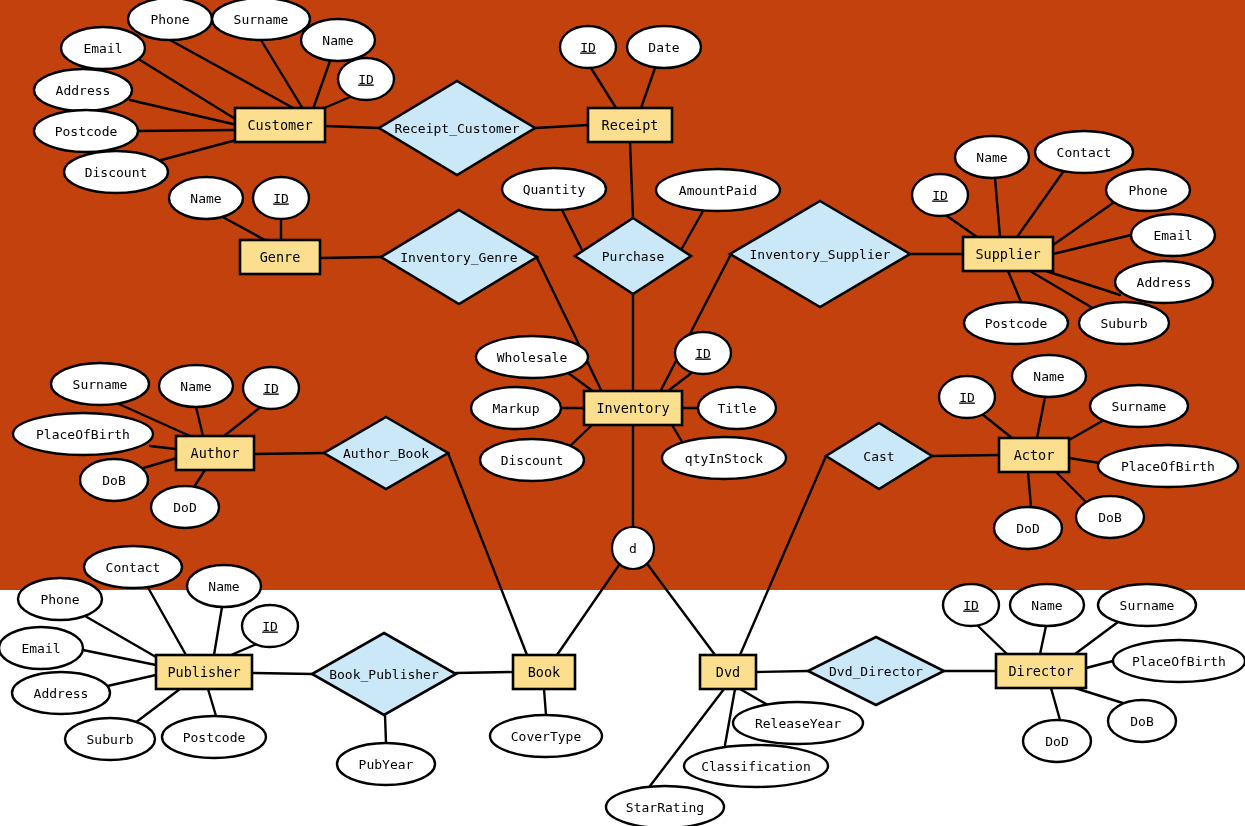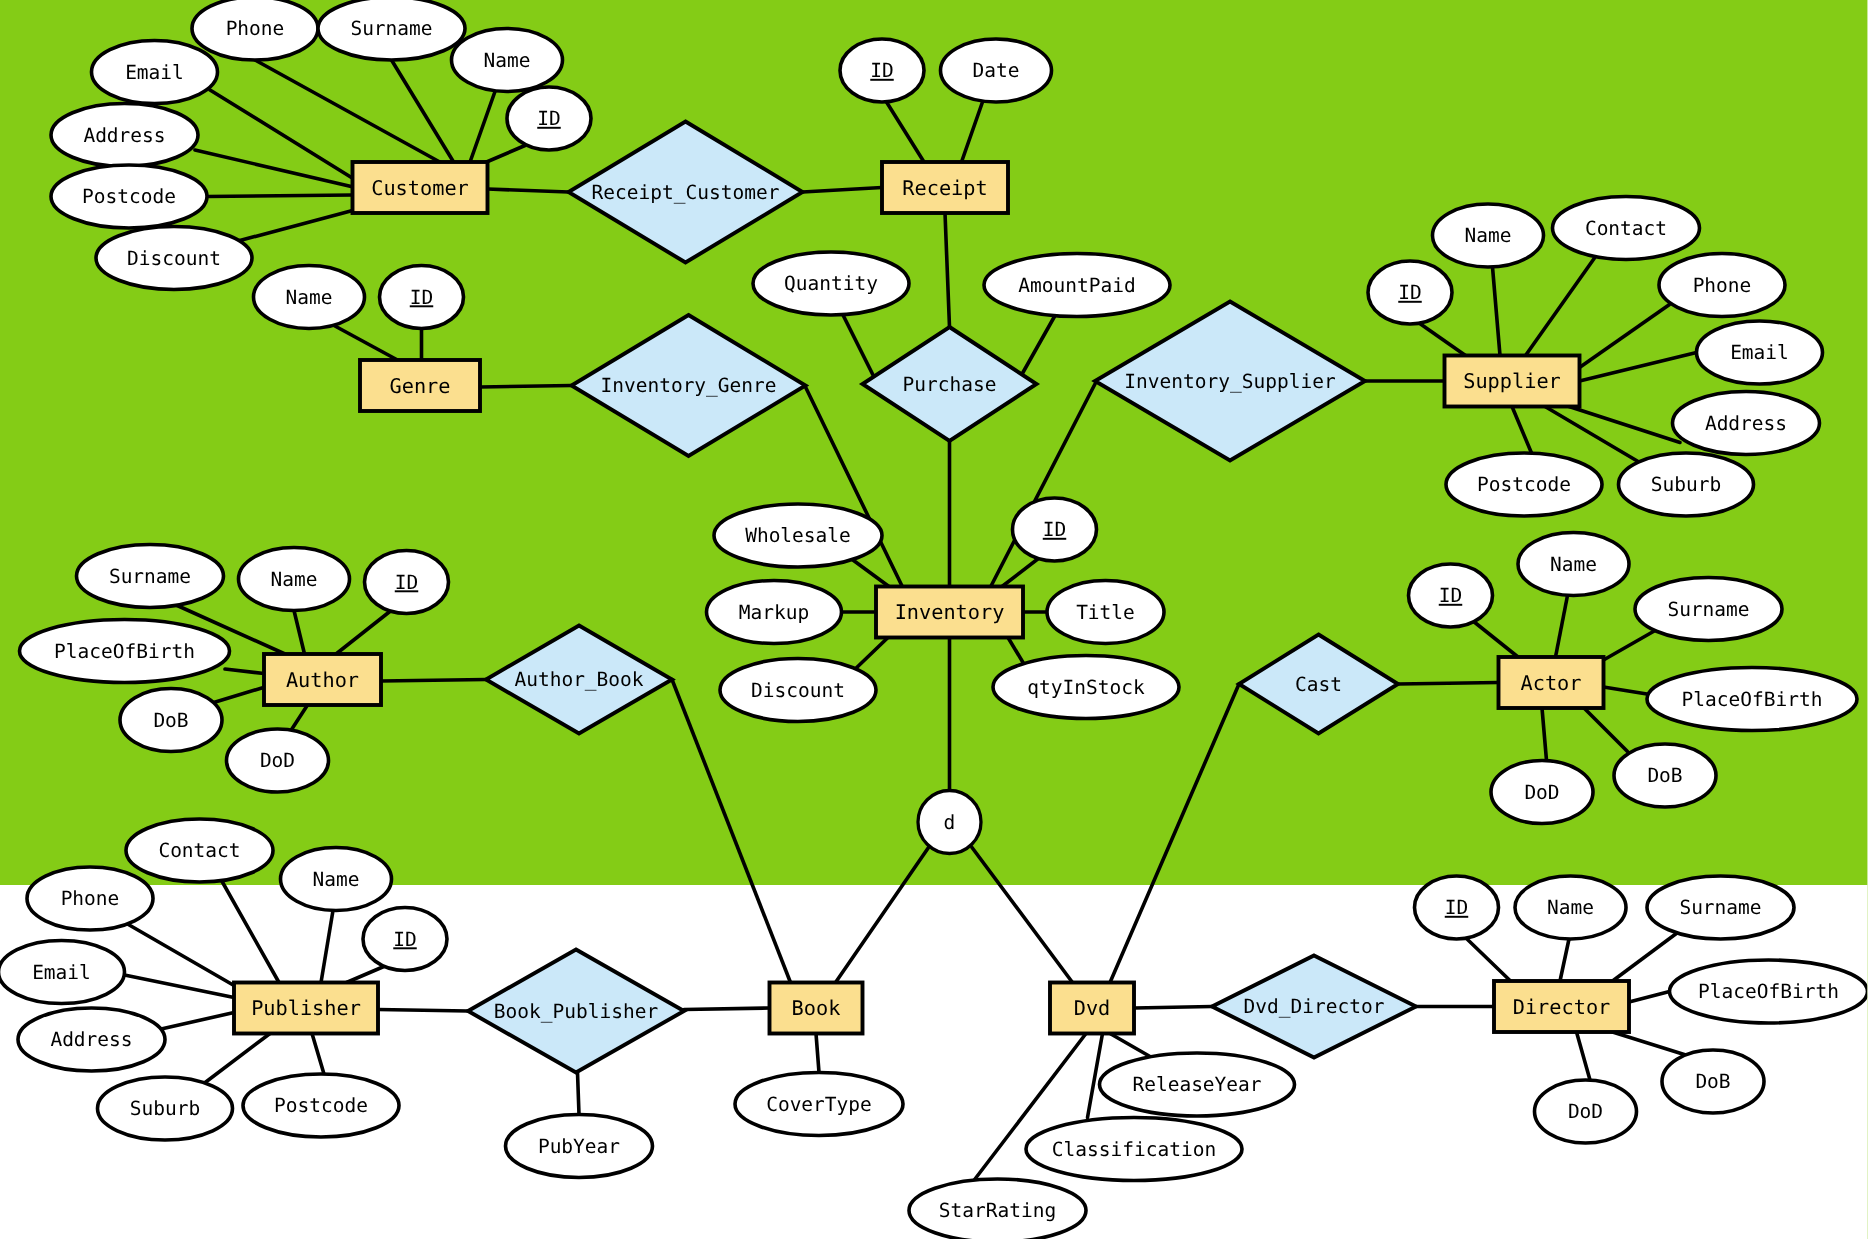--- a/index.html
+++ b/index.html
@@ -1,19 +1,19 @@
 <!DOCTYPE html>
 <html><head>
 <meta charset="utf-8">
 <title>ER Diagram</title>
 <style>
   html,body{margin:0;padding:0;background:#ffffff;}
   body{width:1245px;height:826px;overflow:hidden;
        font-family:"DejaVu Sans Mono","Liberation Mono",monospace;}
-  #er-root{position:relative;width:1245px;height:590px;background:#84cc16;}
+  #er-root{position:relative;width:1245px;height:590px;background:#c2410c;}
   svg#er-canvas{display:block;width:1245px;height:826px;}
   .edge{stroke:#000000;stroke-width:2.4;fill:none;stroke-linecap:round;}
   .entity-box{fill:#fbdf8f;stroke:#000000;stroke-width:2.6;}
   .rel-diamond{fill:#cbe8f9;stroke:#000000;stroke-width:2.6;}
   .attr-ellipse{fill:#ffffff;stroke:#000000;stroke-width:2.4;}
   .spec-circle{fill:#ffffff;stroke:#000000;stroke-width:2.2;}
   .lbl{font-family:"DejaVu Sans Mono","Liberation Mono",monospace;
        fill:#000000;text-anchor:middle;dominant-baseline:middle;}
   .lbl-entity{font-size:13.5px;}
   .lbl-rel{font-size:13px;}

